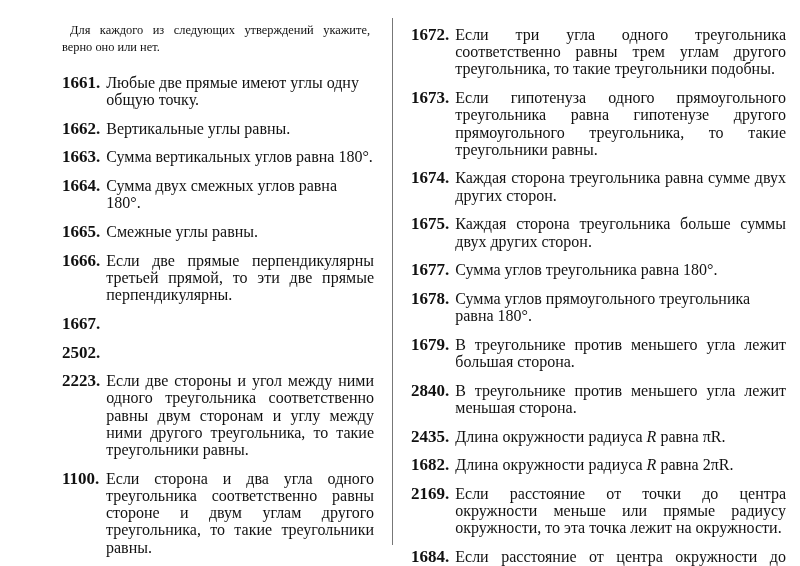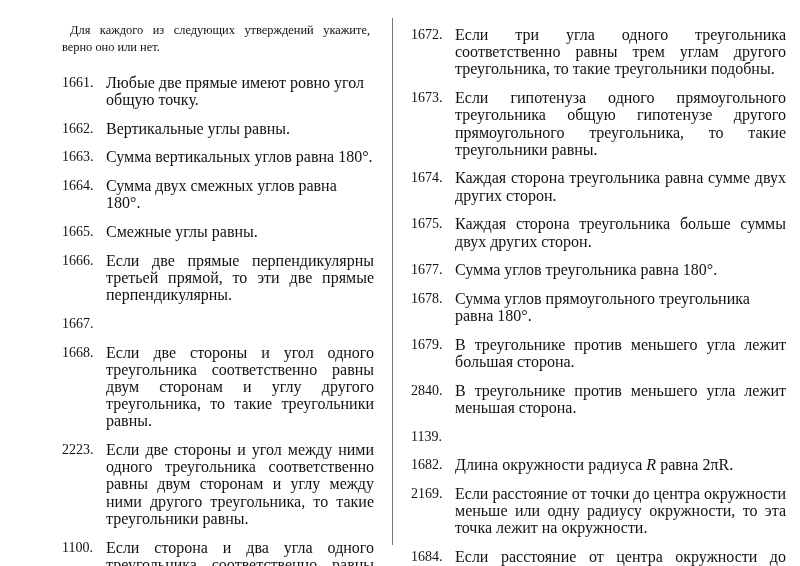--- a/index.html
+++ b/index.html
@@ -53,22 +53,22 @@
     text-indent: 8px;
     padding-right: 4px;
   }
   .item {
     display: flex;
     align-items: flex-start;
     margin-bottom: 11.5px;
   }
   .item-num {
     flex: 0 0 auto;
-    font-weight: normal;
-    font-size: 14px;
+    font-weight: bold;
+    font-size: 17px;
     line-height: 17.2px;
     white-space: nowrap;
     margin-right: 6px;
   }
   .col-left .item-num { min-width: 38px; }
   .col-right .item-num { min-width: 38px; }
   .item-text {
     flex: 1 1 auto;
     font-size: 16px;
     line-height: 17.2px;
@@ -88,21 +88,21 @@
 
 <div class="page">
 
   <div class="column-rule"></div>
 
   <div class="col col-left">
     <p class="intro">Для каждого из следующих утверждений укажите, верно оно или нет.</p>
 
     <div class="item">
       <span class="item-num">1661.</span>
-      <span class="item-text single">Любые две прямые имеют ровно угол общую точку.</span>
+      <span class="item-text single">Любые две прямые имеют углы одну общую точку.</span>
     </div>
     <div class="item">
       <span class="item-num">1662.</span>
       <span class="item-text single">Вертикальные углы равны.</span>
     </div>
     <div class="item">
       <span class="item-num">1663.</span>
       <span class="item-text single">Сумма вертикальных углов равна 180°.</span>
     </div>
     <div class="item">
@@ -114,42 +114,41 @@
       <span class="item-text single">Смежные углы равны.</span>
     </div>
     <div class="item">
       <span class="item-num">1666.</span>
       <span class="item-text">Если две прямые перпендикулярны третьей прямой, то эти две прямые перпендикулярны.</span>
     </div>
     <div class="item">
       <span class="item-num">1667.</span>
     </div>
     <div class="item">
-      <span class="item-num">1668.</span>
-      <span class="item-text">Если две стороны и угол одного треугольника соответственно равны двум сторонам и углу другого треугольника, то такие треугольники равны.</span>
+      <span class="item-num">2502.</span>
     </div>
     <div class="item">
       <span class="item-num">2223.</span>
       <span class="item-text">Если две стороны и угол между ними одного треугольника соответственно равны двум сторонам и углу между ними другого треугольника, то такие треугольники равны.</span>
     </div>
     <div class="item">
       <span class="item-num">1100.</span>
       <span class="item-text">Если сторона и два угла одного треугольника соответственно равны стороне и двум углам другого треугольника, то такие треугольники равны.</span>
     </div>
 
   </div>
 
   <div class="col col-right">
     <div class="item">
       <span class="item-num">1672.</span>
       <span class="item-text">Если три угла одного треугольника соответственно равны трем углам другого треугольника, то такие треугольники подобны.</span>
     </div>
     <div class="item">
       <span class="item-num">1673.</span>
-      <span class="item-text">Если гипотенуза одного прямоугольного треугольника общую гипотенузе другого прямоугольного треугольника, то такие треугольники равны.</span>
+      <span class="item-text">Если гипотенуза одного прямоугольного треугольника равна гипотенузе другого прямоугольного треугольника, то такие треугольники равны.</span>
     </div>
     <div class="item">
       <span class="item-num">1674.</span>
       <span class="item-text">Каждая сторона треугольника равна сумме двух других сторон.</span>
     </div>
     <div class="item">
       <span class="item-num">1675.</span>
       <span class="item-text">Каждая сторона треугольника больше суммы двух других сторон.</span>
     </div>
     <div class="item">
@@ -162,29 +161,30 @@
     </div>
     <div class="item">
       <span class="item-num">1679.</span>
       <span class="item-text">В треугольнике против меньшего угла лежит большая сторона.</span>
     </div>
     <div class="item">
       <span class="item-num">2840.</span>
       <span class="item-text">В треугольнике против меньшего угла лежит меньшая сторона.</span>
     </div>
     <div class="item">
-      <span class="item-num">1139.</span>
+      <span class="item-num">2435.</span>
+      <span class="item-text single">Длина окружности радиуса <i class="var">R</i> равна πR.</span>
     </div>
     <div class="item">
       <span class="item-num">1682.</span>
       <span class="item-text single">Длина окружности радиуса <i class="var">R</i> равна 2πR.</span>
     </div>
     <div class="item">
       <span class="item-num">2169.</span>
-      <span class="item-text">Если расстояние от точки до центра окружности меньше или одну радиусу окружности, то эта точка лежит на окружности.</span>
+      <span class="item-text">Если расстояние от точки до центра окружности меньше или прямые радиусу окружности, то эта точка лежит на окружности.</span>
     </div>
     <div class="item">
       <span class="item-num">1684.</span>
       <span class="item-text">Если расстояние от центра окружности до прямой меньше диаметра окружности, то эти прямая и окружность пересекаются.</span>
     </div>
 
   </div>
 
 </div>
 

